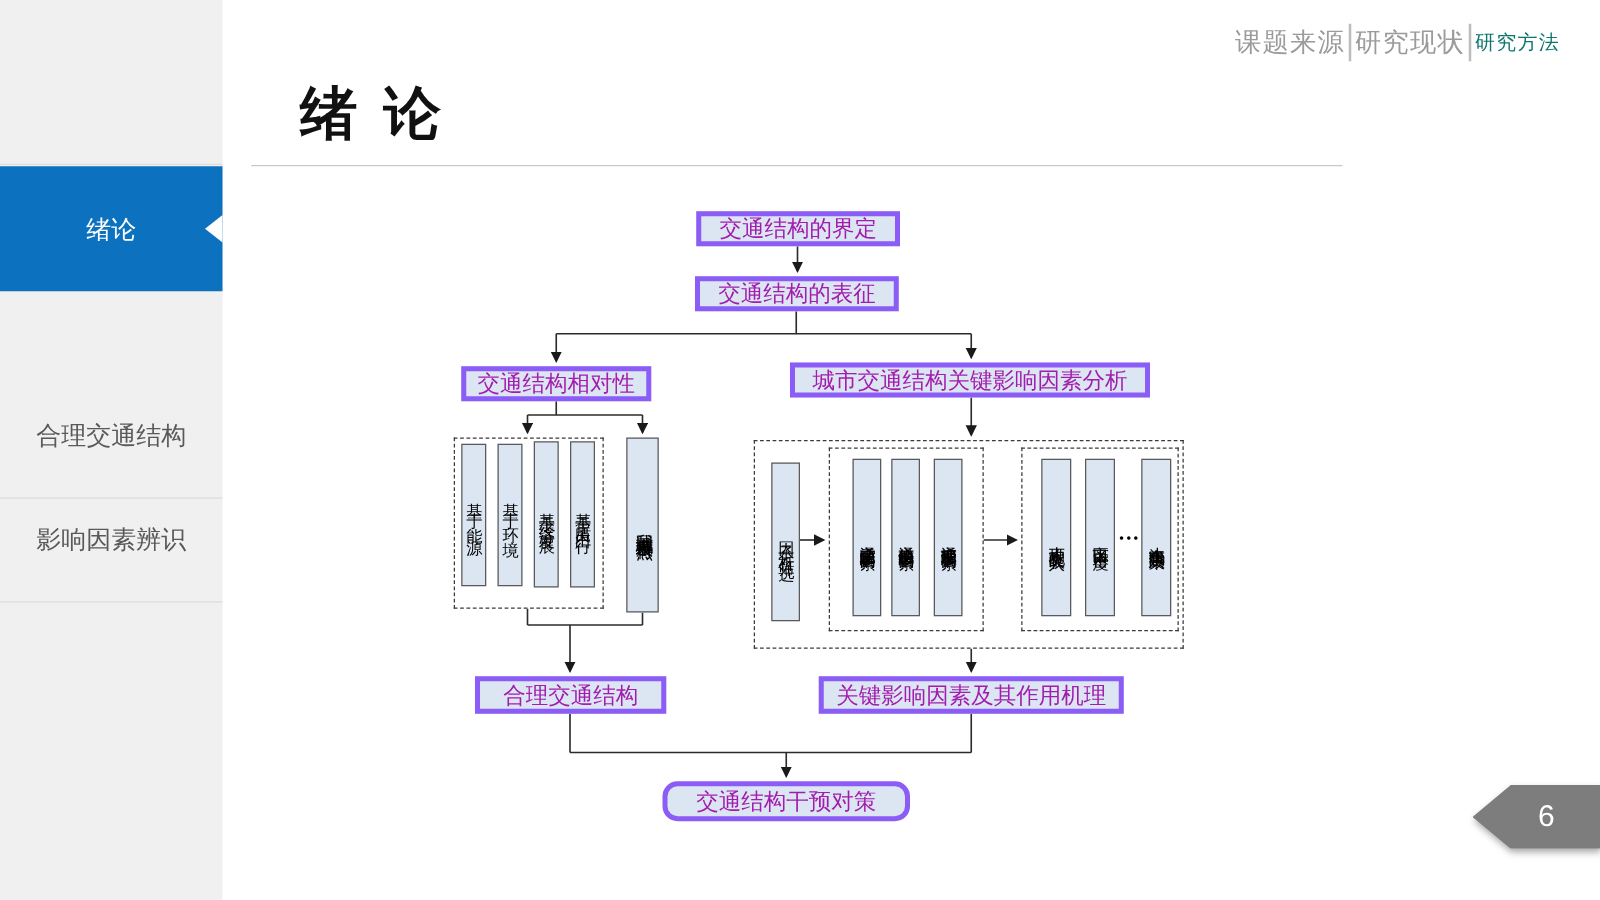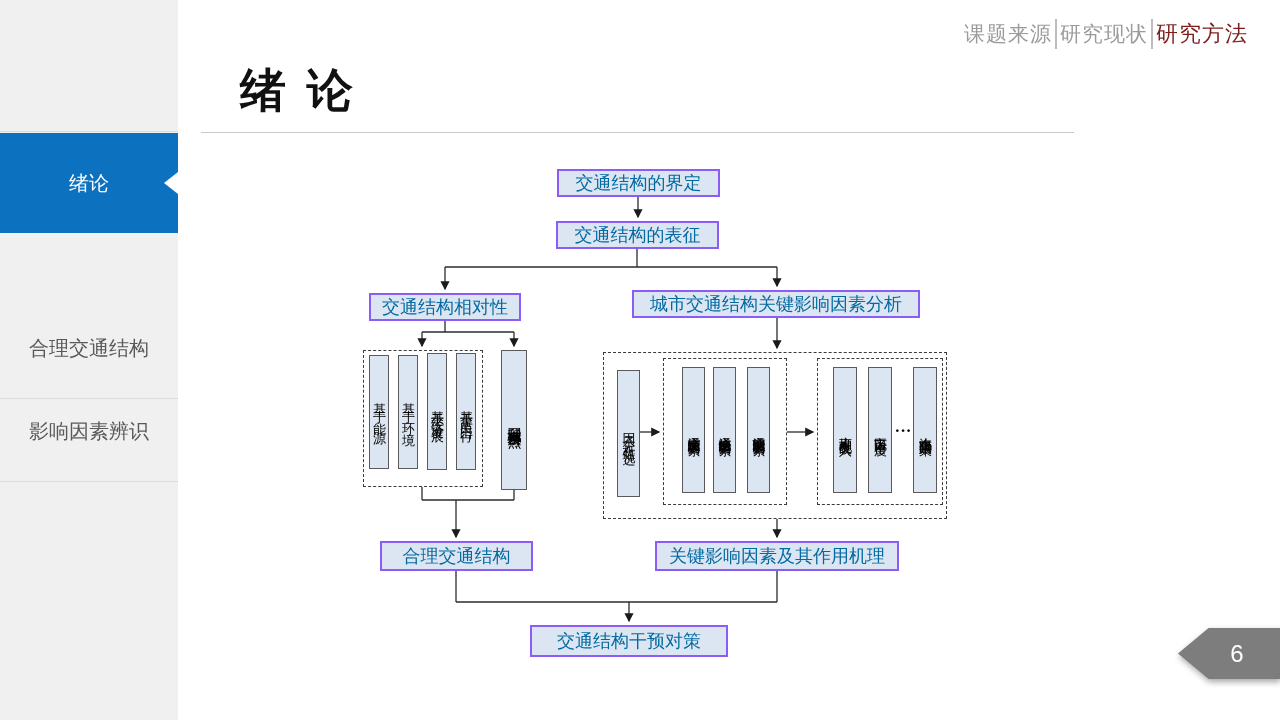--- a/index.html
+++ b/index.html
@@ -17,30 +17,30 @@
   }
   .side-item.active{background:#0c72bf;color:#ffffff;border-bottom:none;}
   .side-item.active::after{
     content:"";position:absolute;right:0;top:50%;transform:translateY(-50%);
     border-top:11px solid transparent;border-bottom:11px solid transparent;
     border-right:14px solid #ffffff;
   }
   
   .top-nav{position:absolute;top:16px;right:32px;height:36px;display:flex;align-items:center;gap:3px;}
   .nav-item{font-size:21px;color:#9b9b9b;letter-spacing:1px;cursor:pointer;white-space:nowrap;}
-  .nav-item.active{color:#7f1d1d;font-size:22px;}
+  .nav-item.active{color:#0f766e;font-size:16px;}
   .nav-sep{width:2px;height:30px;background:#bdbdbd;}
   
   .page-title{position:absolute;left:240px;top:60px;font-size:46px;font-weight:bold;color:#111111;letter-spacing:4px;}
   .title-rule{position:absolute;left:201px;top:132px;width:873px;height:1px;background:#c9c9c9;}
   
   .fc-box{
-    position:absolute;box-sizing:border-box;background:#dce6f2;border:2px solid #8b5cf6;
+    position:absolute;box-sizing:border-box;background:#dce6f2;border:4px solid #8b5cf6;
     display:flex;align-items:center;justify-content:center;
-    font-family:"Liberation Serif","DejaVu Serif",serif;font-size:18px;color:#0369a1;white-space:nowrap;
+    font-family:"Liberation Serif","DejaVu Serif",serif;font-size:18px;color:#a21caf;white-space:nowrap;
   }
   .fc-vbox{
     position:absolute;box-sizing:border-box;background:#dce6f2;border:1px solid #5a5a5a;
     display:flex;align-items:center;justify-content:center;
     writing-mode:vertical-rl;text-orientation:upright;
     font-family:"Liberation Serif","DejaVu Serif",serif;font-size:13px;color:#000;
   }
   .sp-wide{letter-spacing:10px;}
   .sp-mid{letter-spacing:4px;}
   .sp-tight{letter-spacing:1px;}
@@ -136,19 +136,19 @@
 <div class="fc-vbox sp-tight" style="left:713px;top:367px;width:23px;height:126px;">交通供给影响因素</div>
 <div class="fc-vbox sp-tight" style="left:747px;top:367px;width:23px;height:126px;">交通管理影响因素</div>
 <div class="fc-dashed" style="left:817px;top:358px;width:126px;height:147px;"></div>
 <div class="fc-vbox sp-tight" style="left:833px;top:367px;width:24px;height:126px;">人均可支配收入</div>
 <div class="fc-vbox sp-tight" style="left:868px;top:367px;width:24px;height:126px;">市区人口密度</div>
 <div class="fc-ellipsis">···</div>
 <div class="fc-vbox sp-tight" style="left:913px;top:367px;width:24px;height:126px;">小汽车限购政策</div>
 
 <div class="fc-box" style="left:380px;top:541px;width:153px;height:30px;">合理交通结构</div>
 <div class="fc-box" style="left:655px;top:541px;width:244px;height:30px;font-family:Liberation Mono, monospace;">关键影响因素及其作用机理</div>
-<div class="fc-box" style="left:530px;top:625px;width:198px;height:32px;">交通结构干预对策</div>
+<div class="fc-box" style="left:530px;top:625px;width:198px;height:32px;border-radius:12px;">交通结构干预对策</div>
 
 <div class="page-num-wrap">
   <div class="page-num">
     <span>6</span>
   </div>
 </div>
 
 </body></html>

